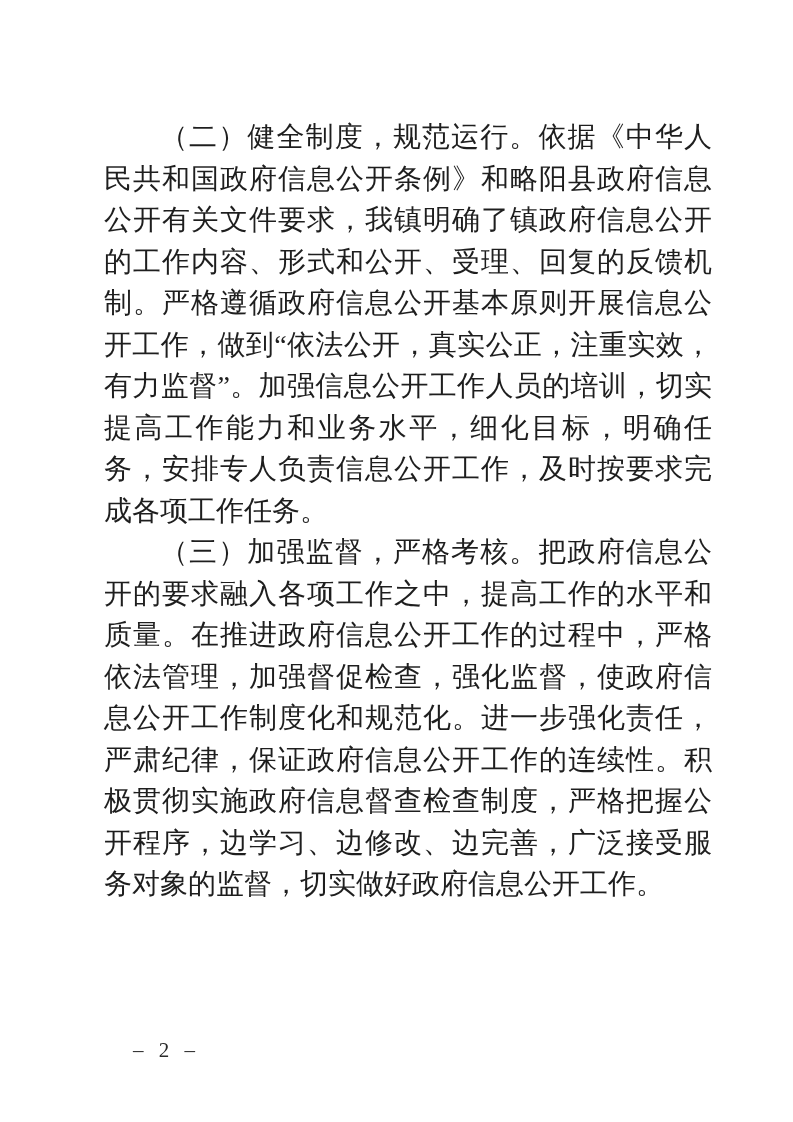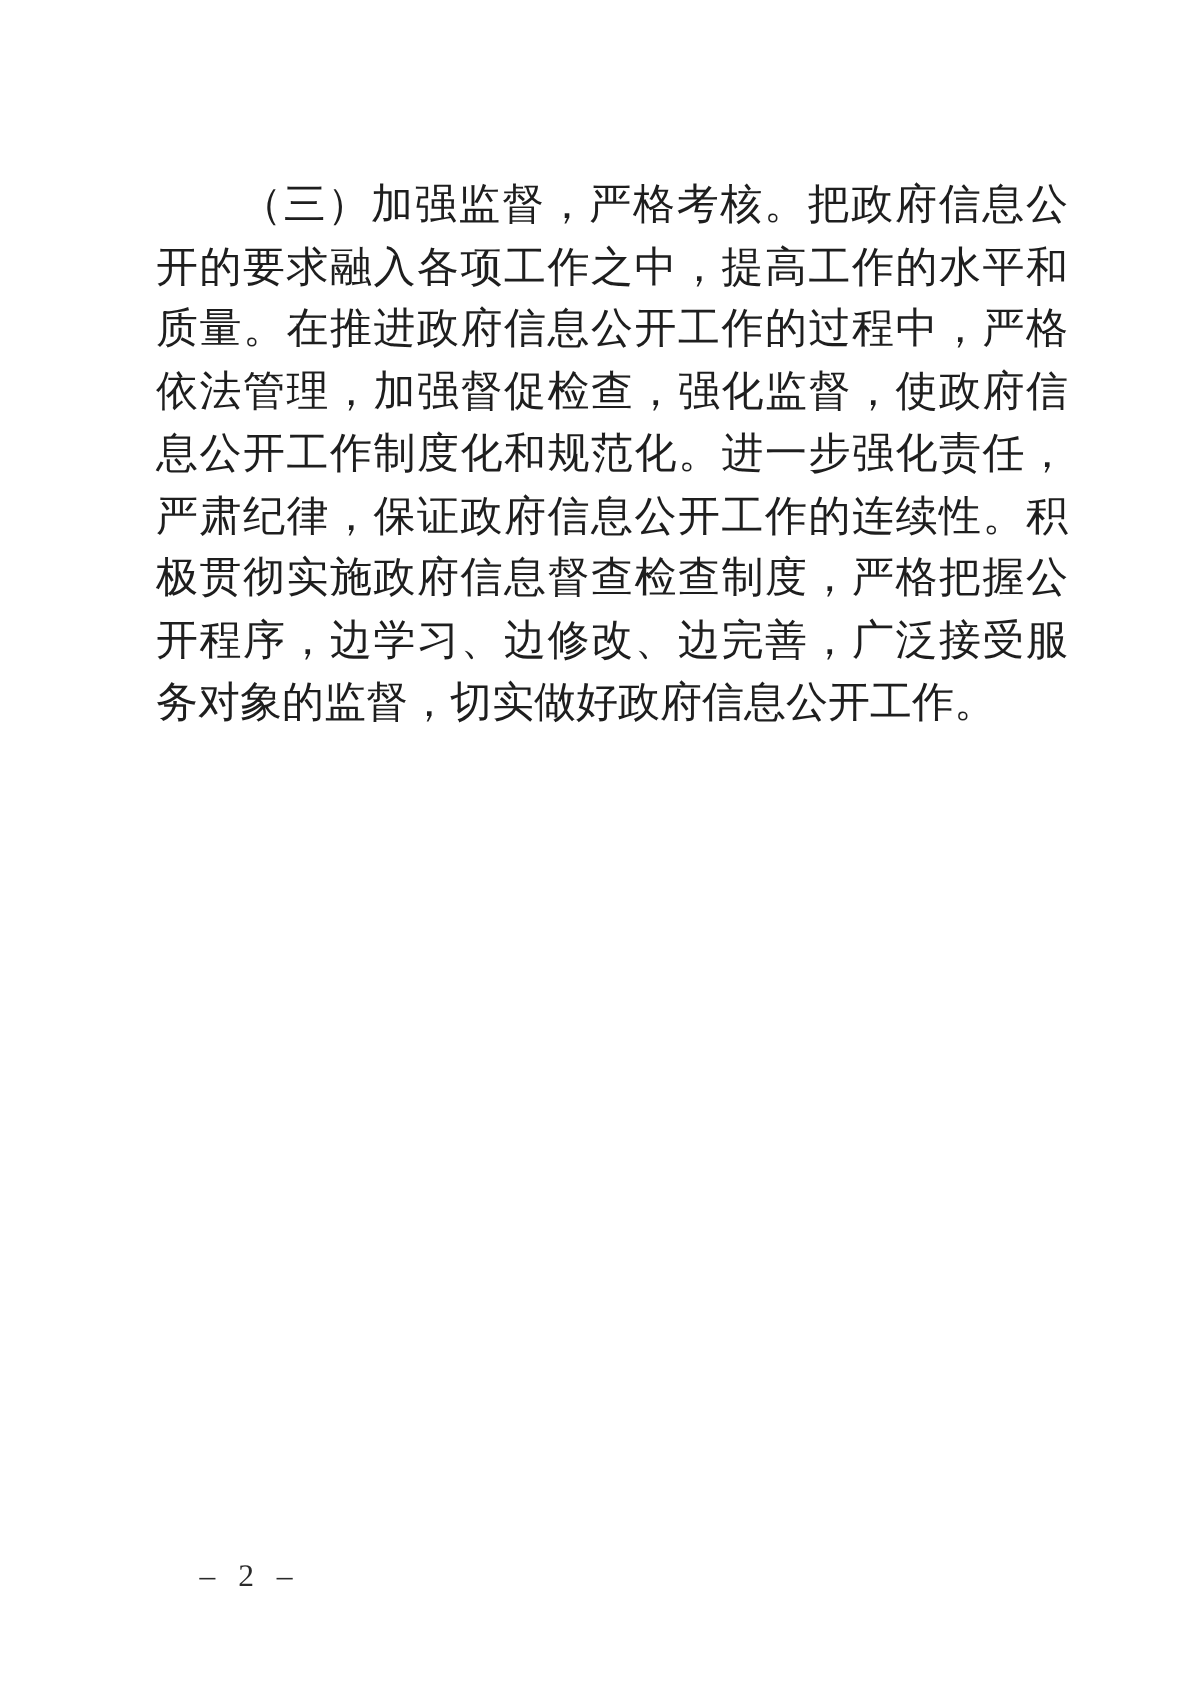--- a/index.html
+++ b/index.html
@@ -40,16 +40,17 @@
     color: #2a2a2a;
     letter-spacing: 5px;
     font-family: "Liberation Serif", "DejaVu Serif", serif;
   }
 </style>
 </head>
 <body>
 
 <div class="page">
   <div class="content">
+    <p>（二）健全制度，规范运行。依据《中华人民共和国政府信息公开条例》和略阳县政府信息公开有关文件要求，我镇明确了镇政府信息公开的工作内容、形式和公开、受理、回复的反馈机制。严格遵循政府信息公开基本原则开展信息公开工作，做到“依法公开，真实公正，注重实效，有力监督”。加强信息公开工作人员的培训，切实提高工作能力和业务水平，细化目标，明确任务，安排专人负责信息公开工作，及时按要求完成各项工作任务。</p>
     <p>（三）加强监督，严格考核。把政府信息公开的要求融入各项工作之中，提高工作的水平和质量。在推进政府信息公开工作的过程中，严格依法管理，加强督促检查，强化监督，使政府信息公开工作制度化和规范化。进一步强化责任，严肃纪律，保证政府信息公开工作的连续性。积极贯彻实施政府信息督查检查制度，严格把握公开程序，边学习、边修改、边完善，广泛接受服务对象的监督，切实做好政府信息公开工作。</p>
   </div>
   <div class="page-number">– 2 –</div>
 </div>
 
 </body></html>

